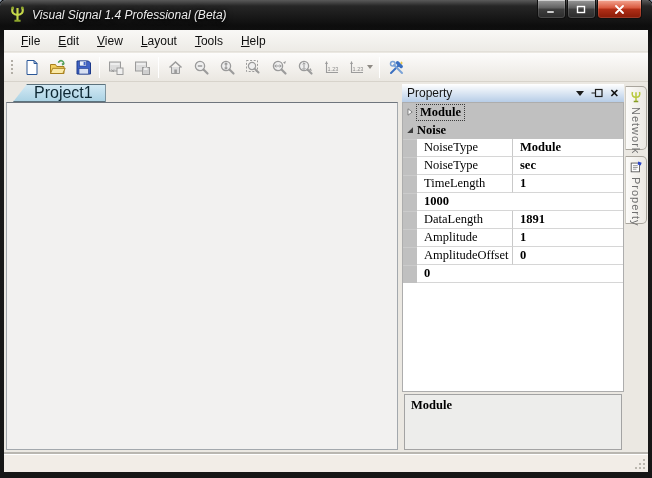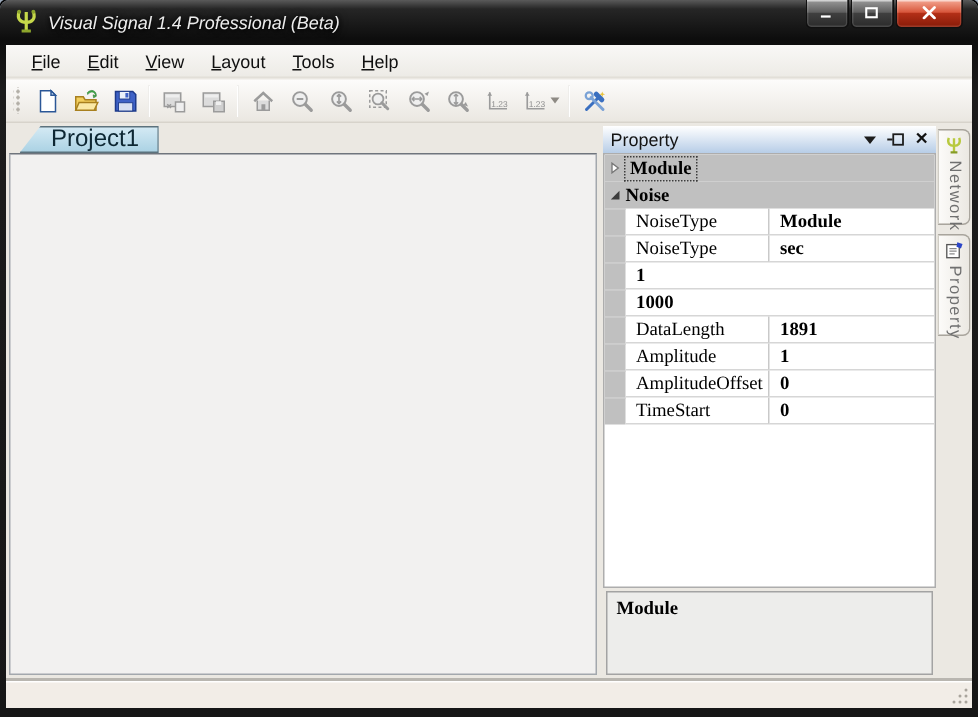--- a/index.html
+++ b/index.html
@@ -329,20 +329,21 @@
             <span class="i-name">NoiseType</span>
             <span class="i-value">Module</span>
           </div>
           <div class="i-row">
             <span class="i-gutter"></span>
             <span class="i-name">NoiseType</span>
             <span class="i-value">sec</span>
           </div>
           <div class="i-row">
             <span class="i-gutter"></span>
+            <span class="i-name">TimeLength</span>
             <span class="i-value">1</span>
           </div>
           <div class="i-row">
             <span class="i-gutter"></span>
             <span class="i-value">1000</span>
           </div>
           <div class="i-row">
             <span class="i-gutter"></span>
             <span class="i-name">DataLength</span>
             <span class="i-value">1891</span>
@@ -352,21 +353,20 @@
             <span class="i-name">Amplitude</span>
             <span class="i-value">1</span>
           </div>
           <div class="i-row">
             <span class="i-gutter"></span>
             <span class="i-name">AmplitudeOffset</span>
             <span class="i-value">0</span>
           </div>
           <div class="i-row">
             <span class="i-gutter"></span>
-            <span class="i-name">TimeStart</span>
             <span class="i-value">0</span>
           </div>
         </div>
 
       <div class="prop-desc">Module</div>
     </div>
 
     <div class="side-strip">
         <div class="side-tab" style="top: 2px; height: 64px;">
           <span class="st-icon">

